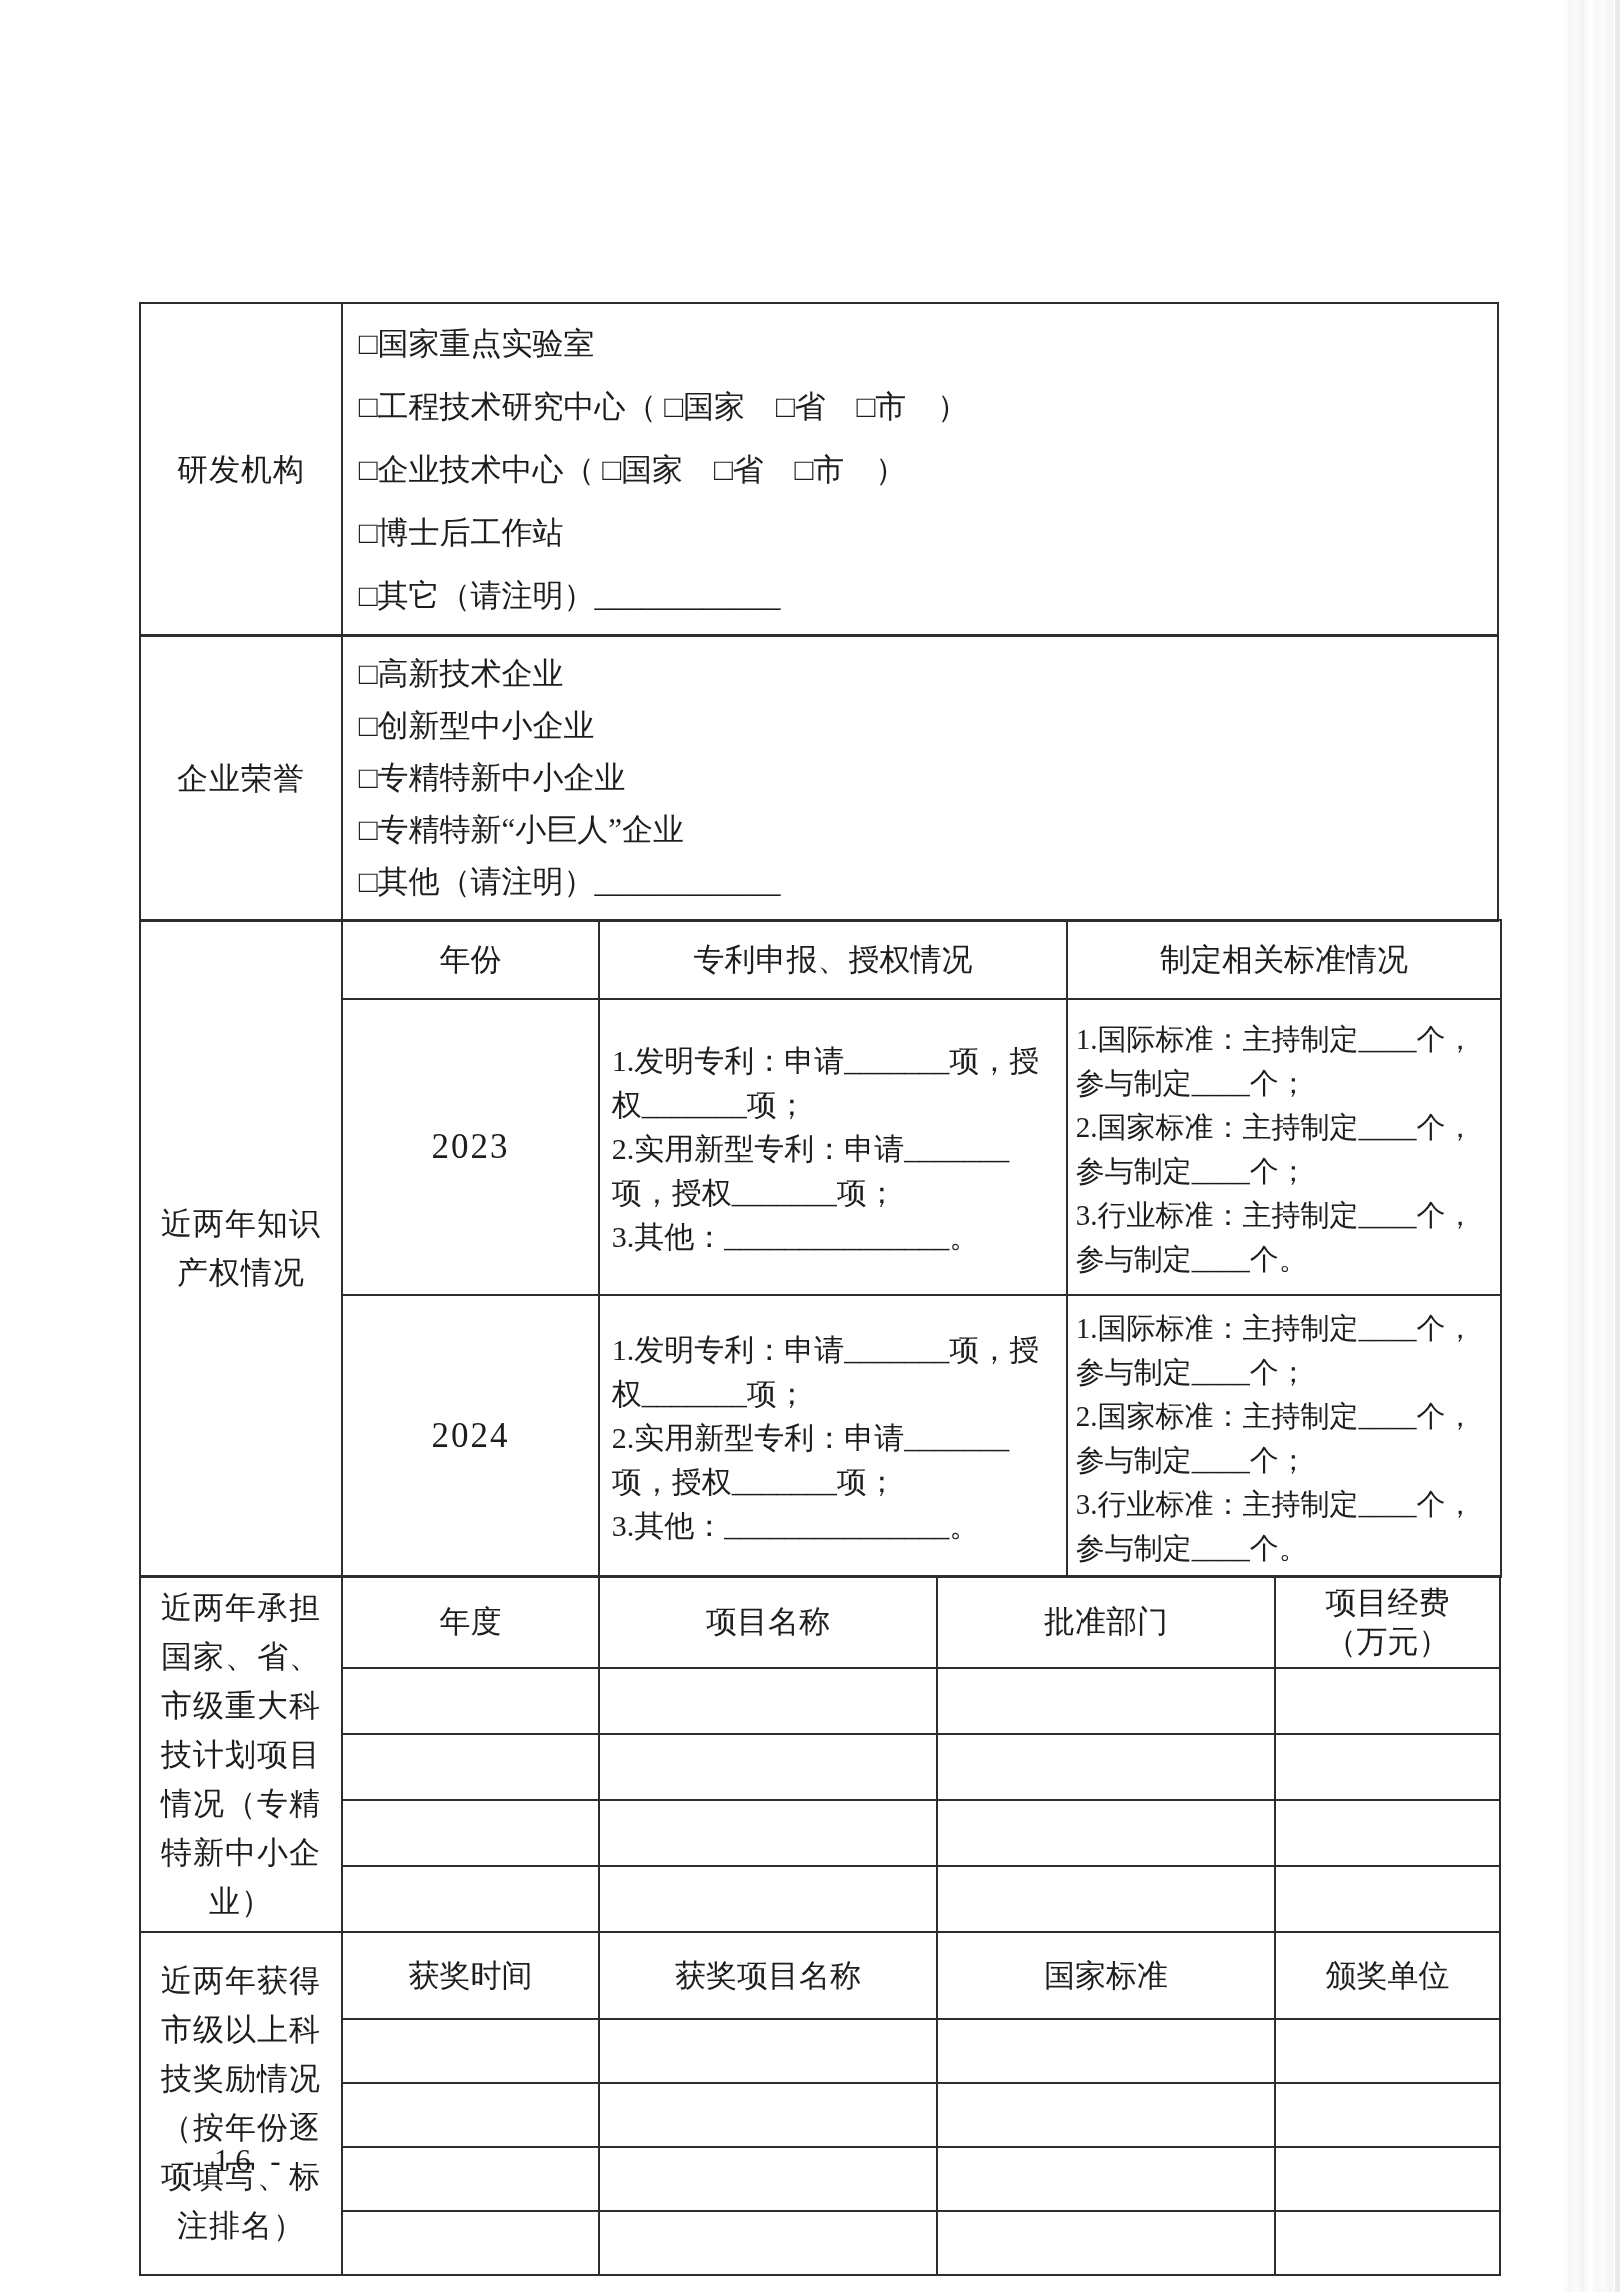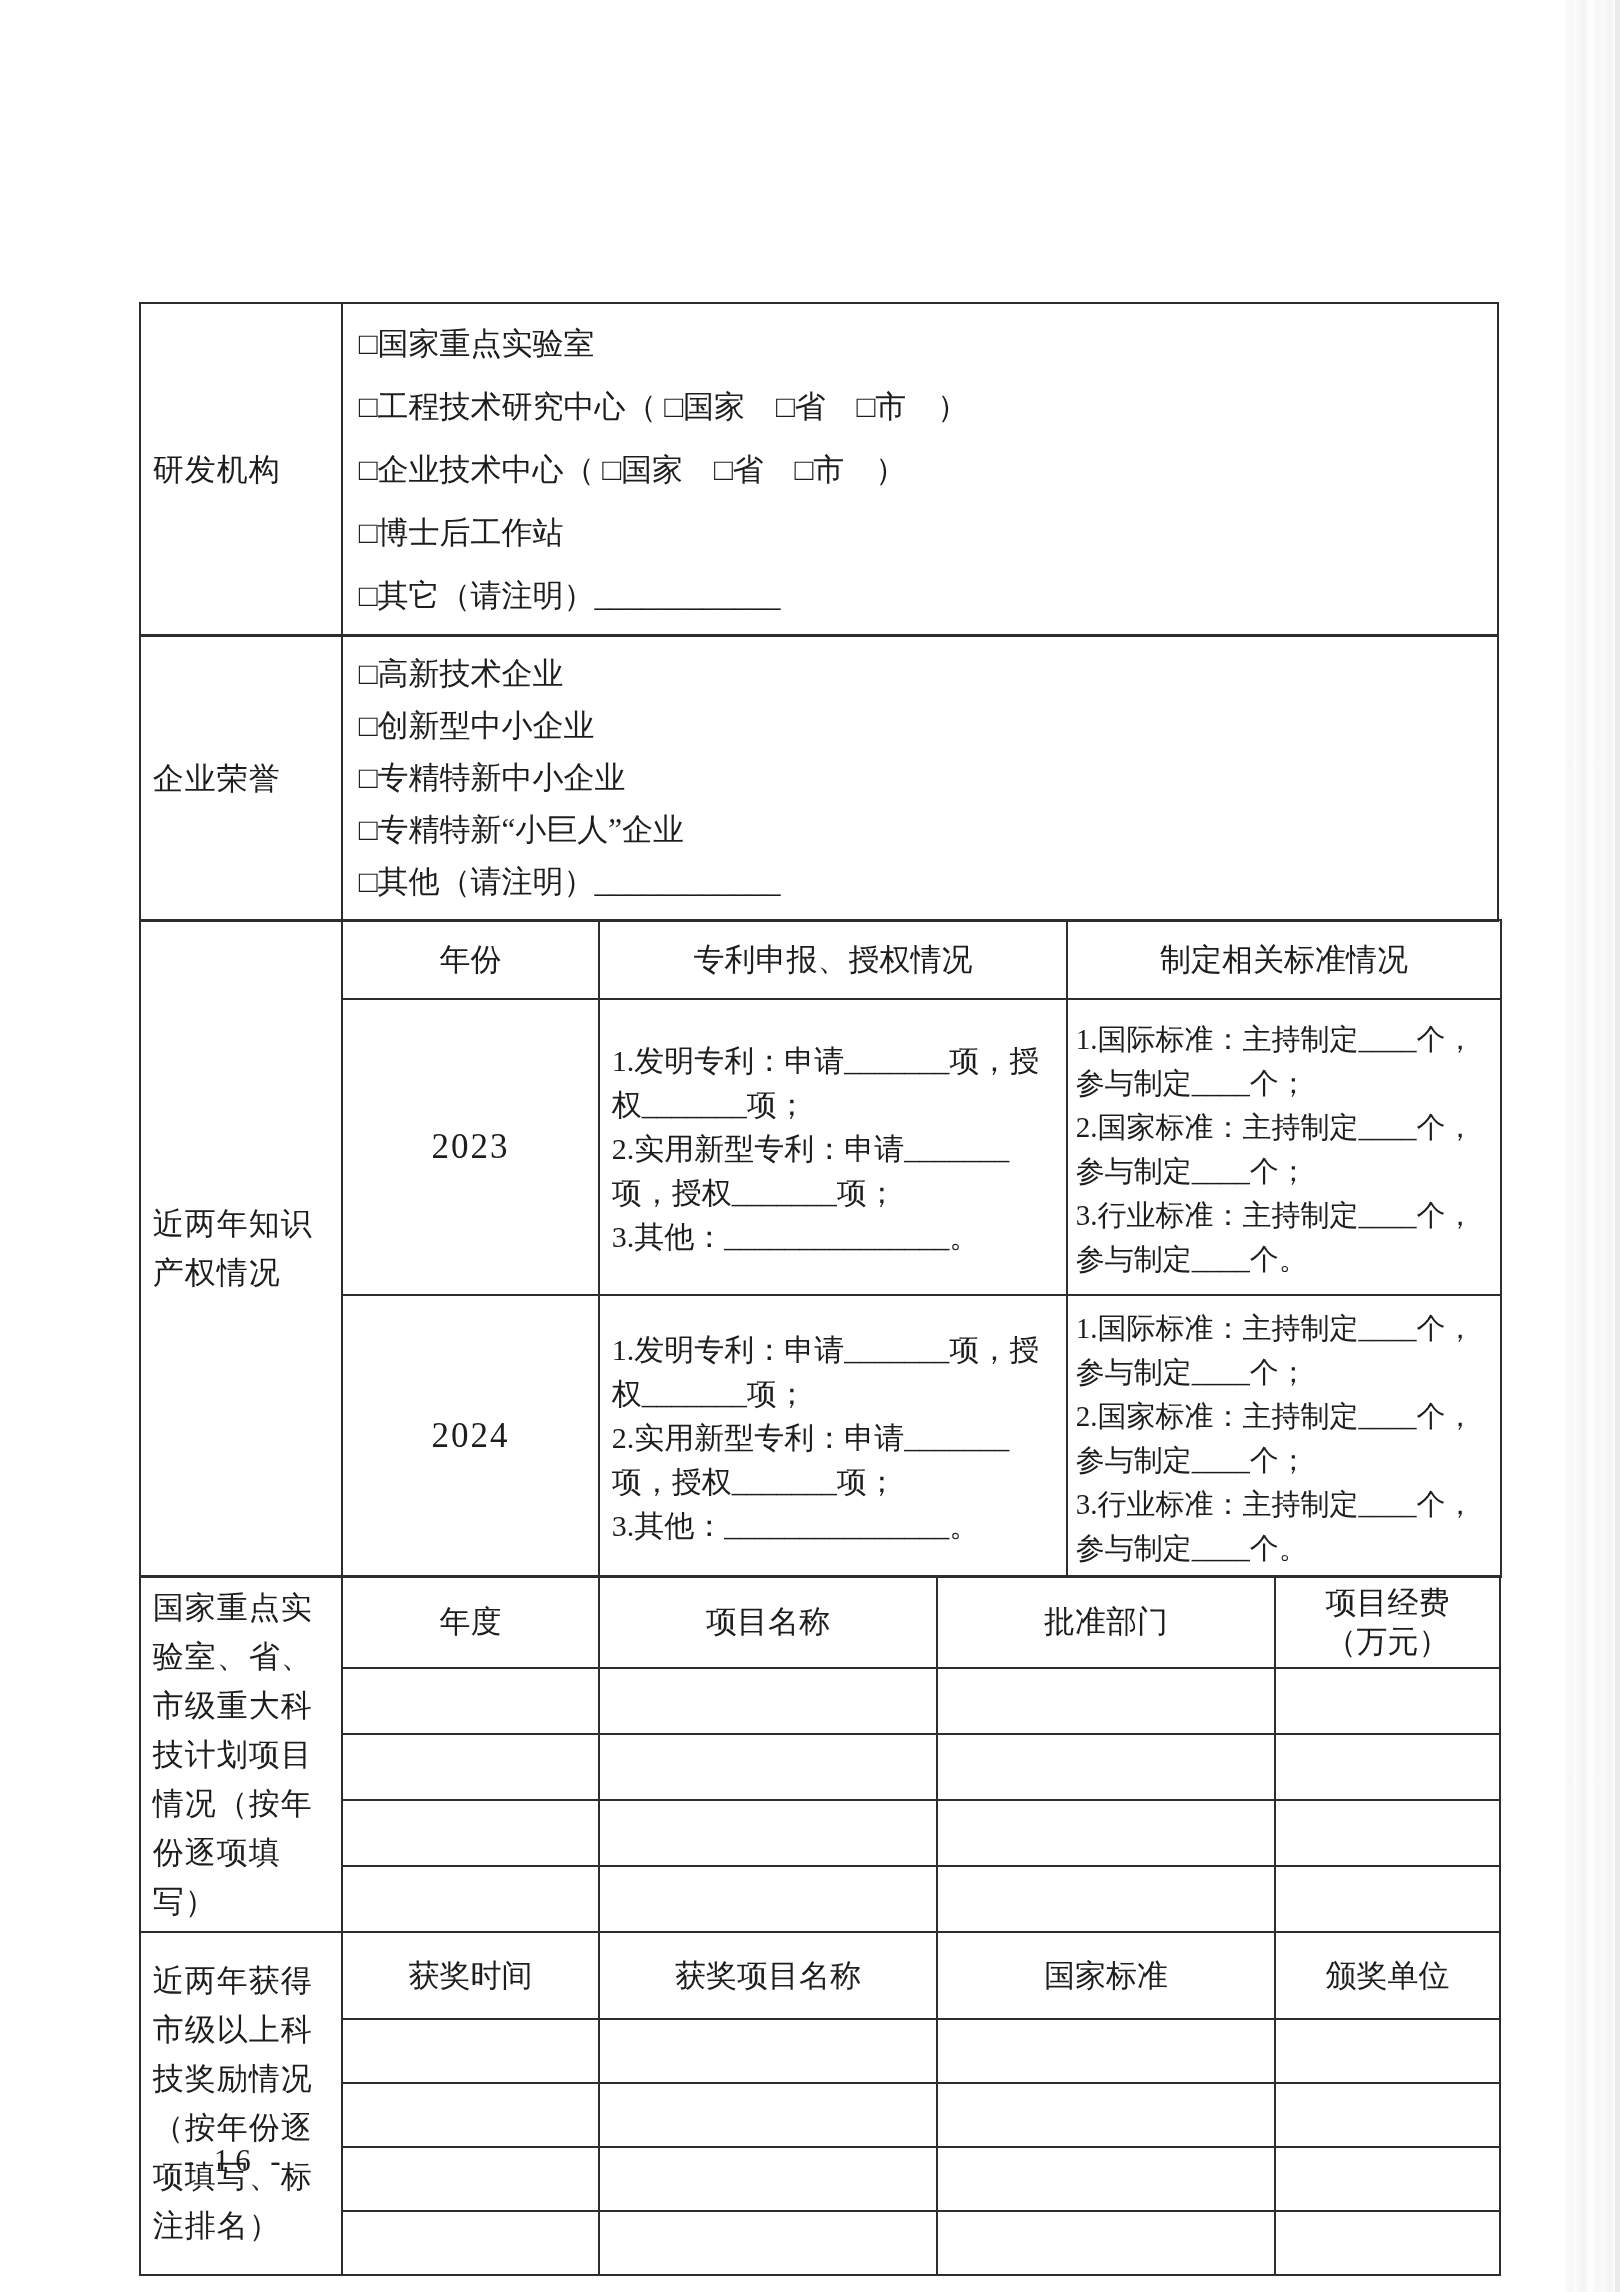--- a/index.html
+++ b/index.html
@@ -40,21 +40,21 @@
     border: 2.9px solid #2d2d2d;
   }
   table.sec + table.sec { margin-top: -2.9px; }
   table.sec td {
     border: 2px solid #2d2d2d;
     vertical-align: middle;
     white-space: pre-line;
   }
   
   td.lbl {
-    text-align: left;
+    text-align: center;
     font-size: 31px;
     line-height: 49px;
     letter-spacing: 1px;
     padding: 5.9px 11.8px;
   }
   
   td.opts {
     font-size: 31px;
     padding: 7.8px 7.8px 7.8px 15.7px;
   }
@@ -178,21 +178,21 @@
     <table class="sec s4">
       <colgroup>
         <col style="width:202px">
           <col style="width:257px">
           <col style="width:338px">
         <col style="width:338px">
           <col style="width:225px">
       </colgroup>
       <tbody>
           <tr class="hdr">
-        <td class="lbl" rowspan="5">国家重点实验室、省、市级重大科技计划项目情况（按年份逐项填写）</td>
+        <td class="lbl" rowspan="5">近两年承担国家、省、市级重大科技计划项目情况（专精特新中小企业）</td>
         <td class="hd">年度</td>
         <td class="hd">项目名称</td>
         <td class="hd">批准部门</td>
         <td class="hd">项目经费
 （万元）</td>
       </tr>
       <tr class="er">
         <td></td>
             <td></td>
             <td></td>

